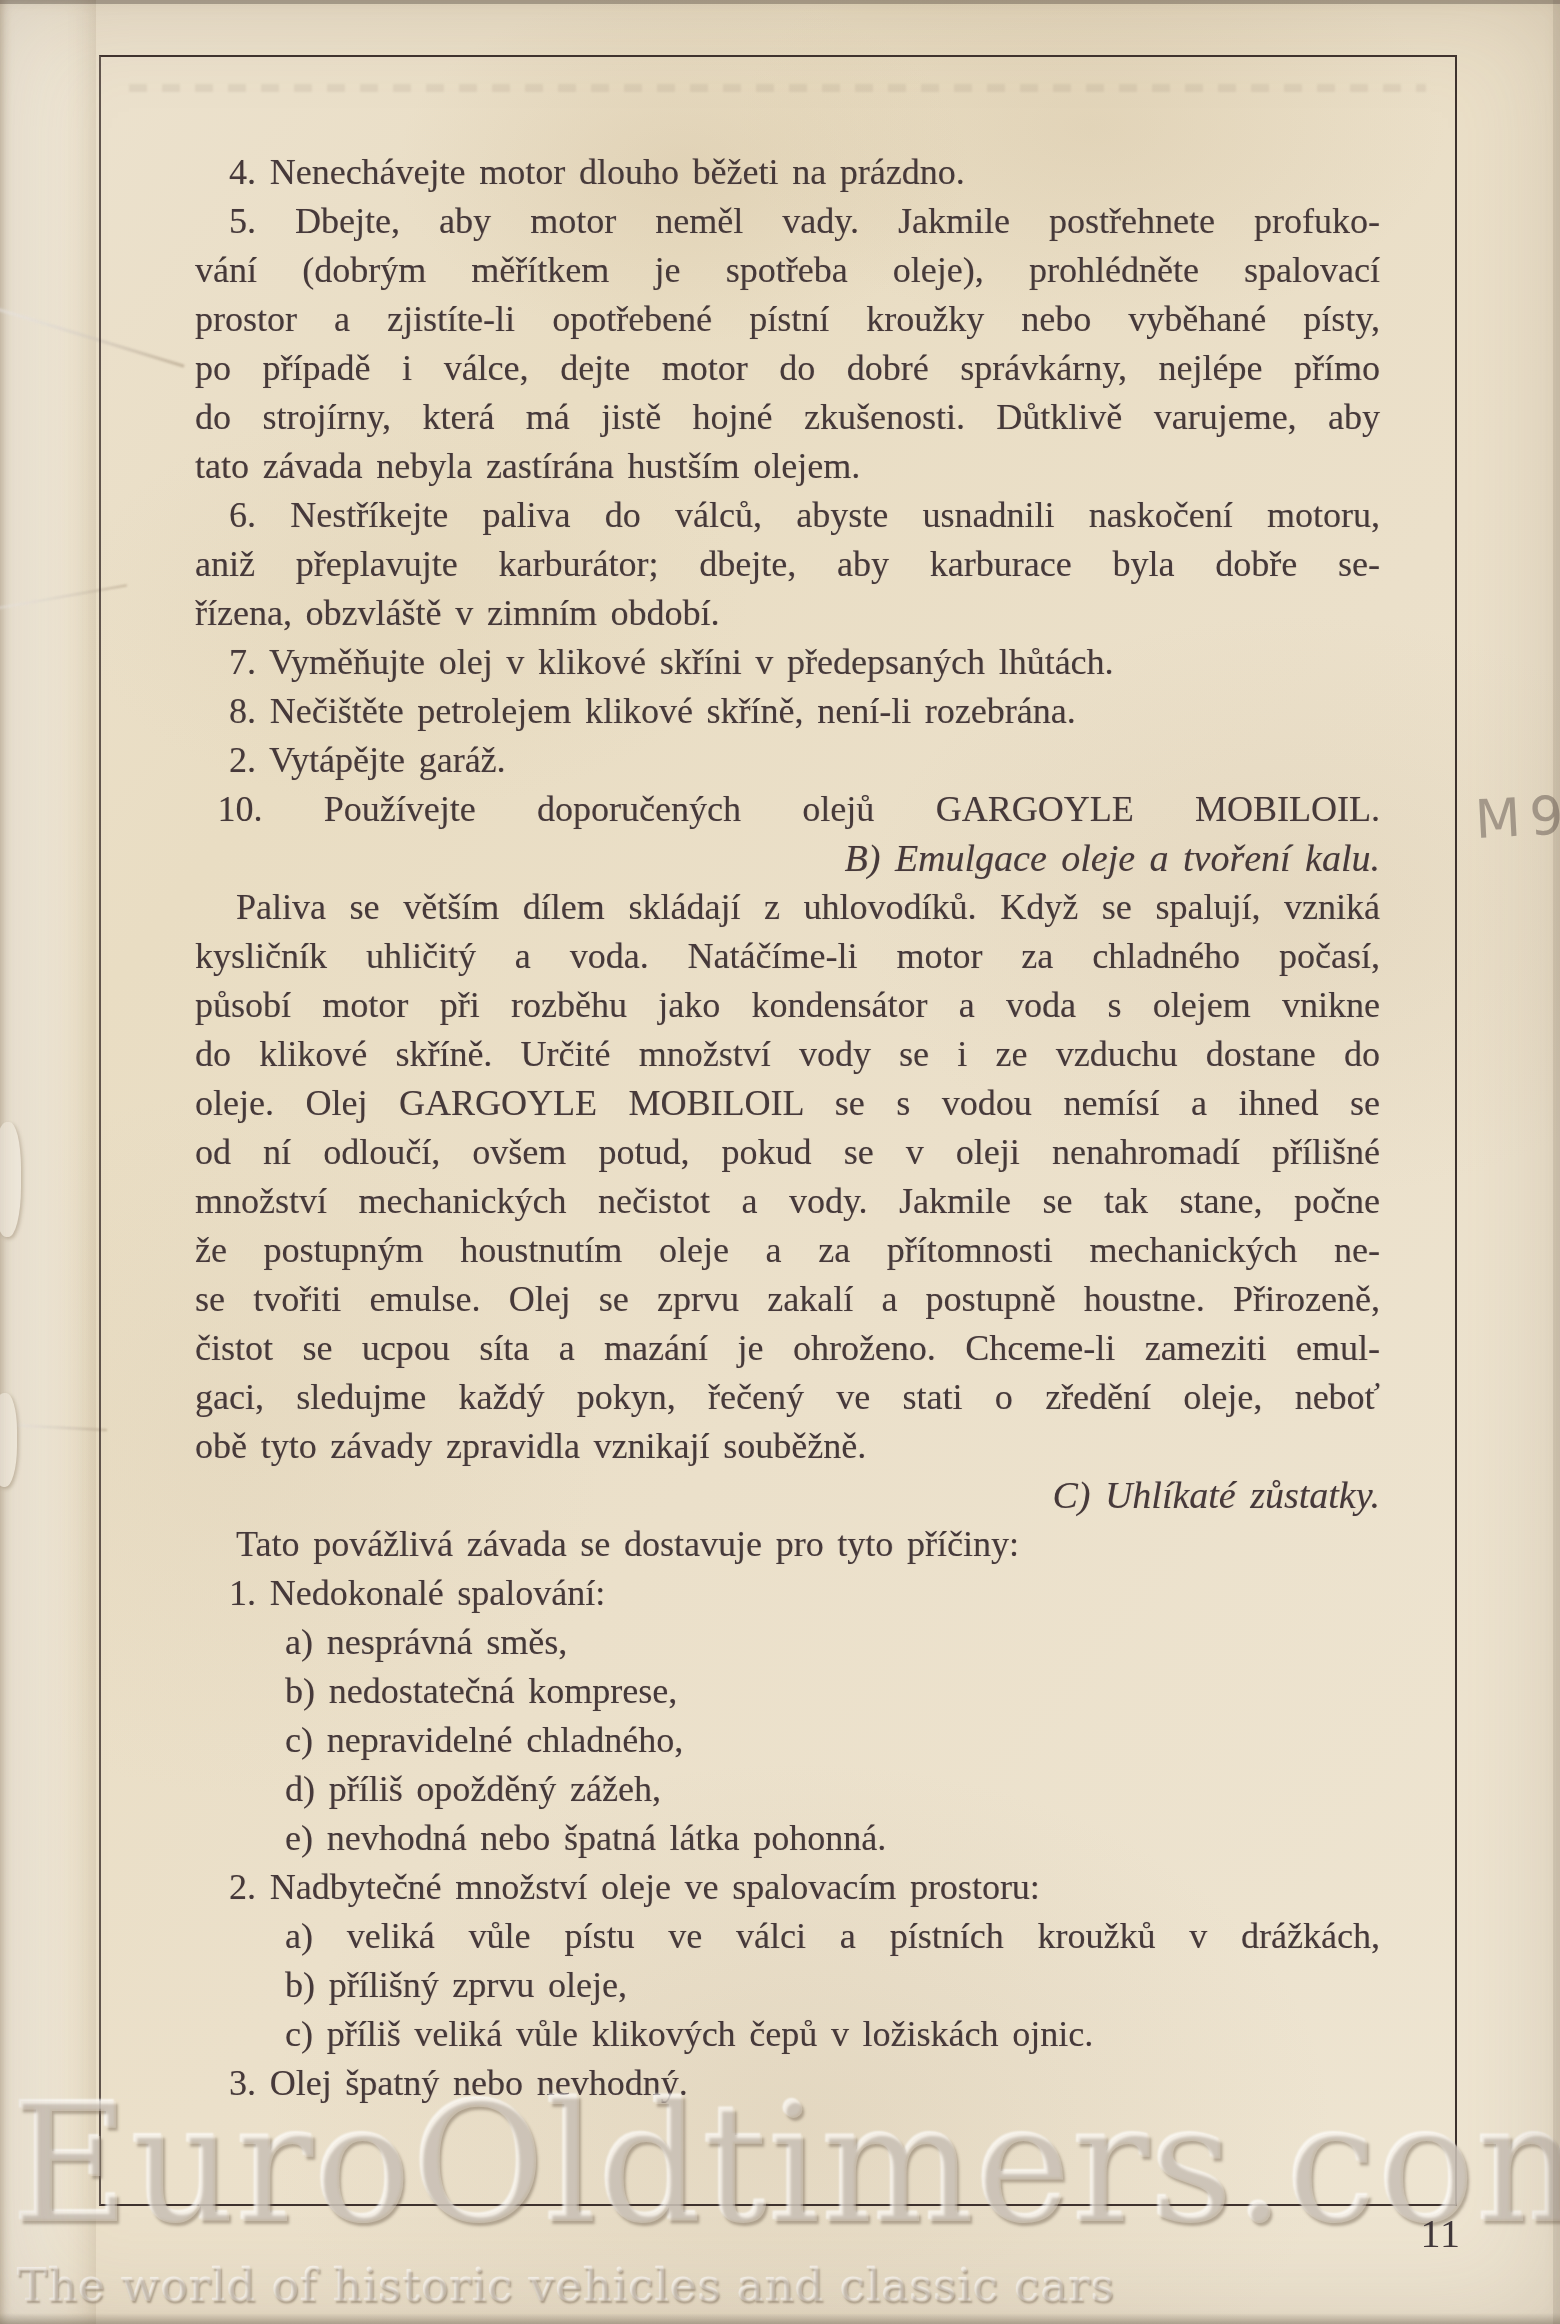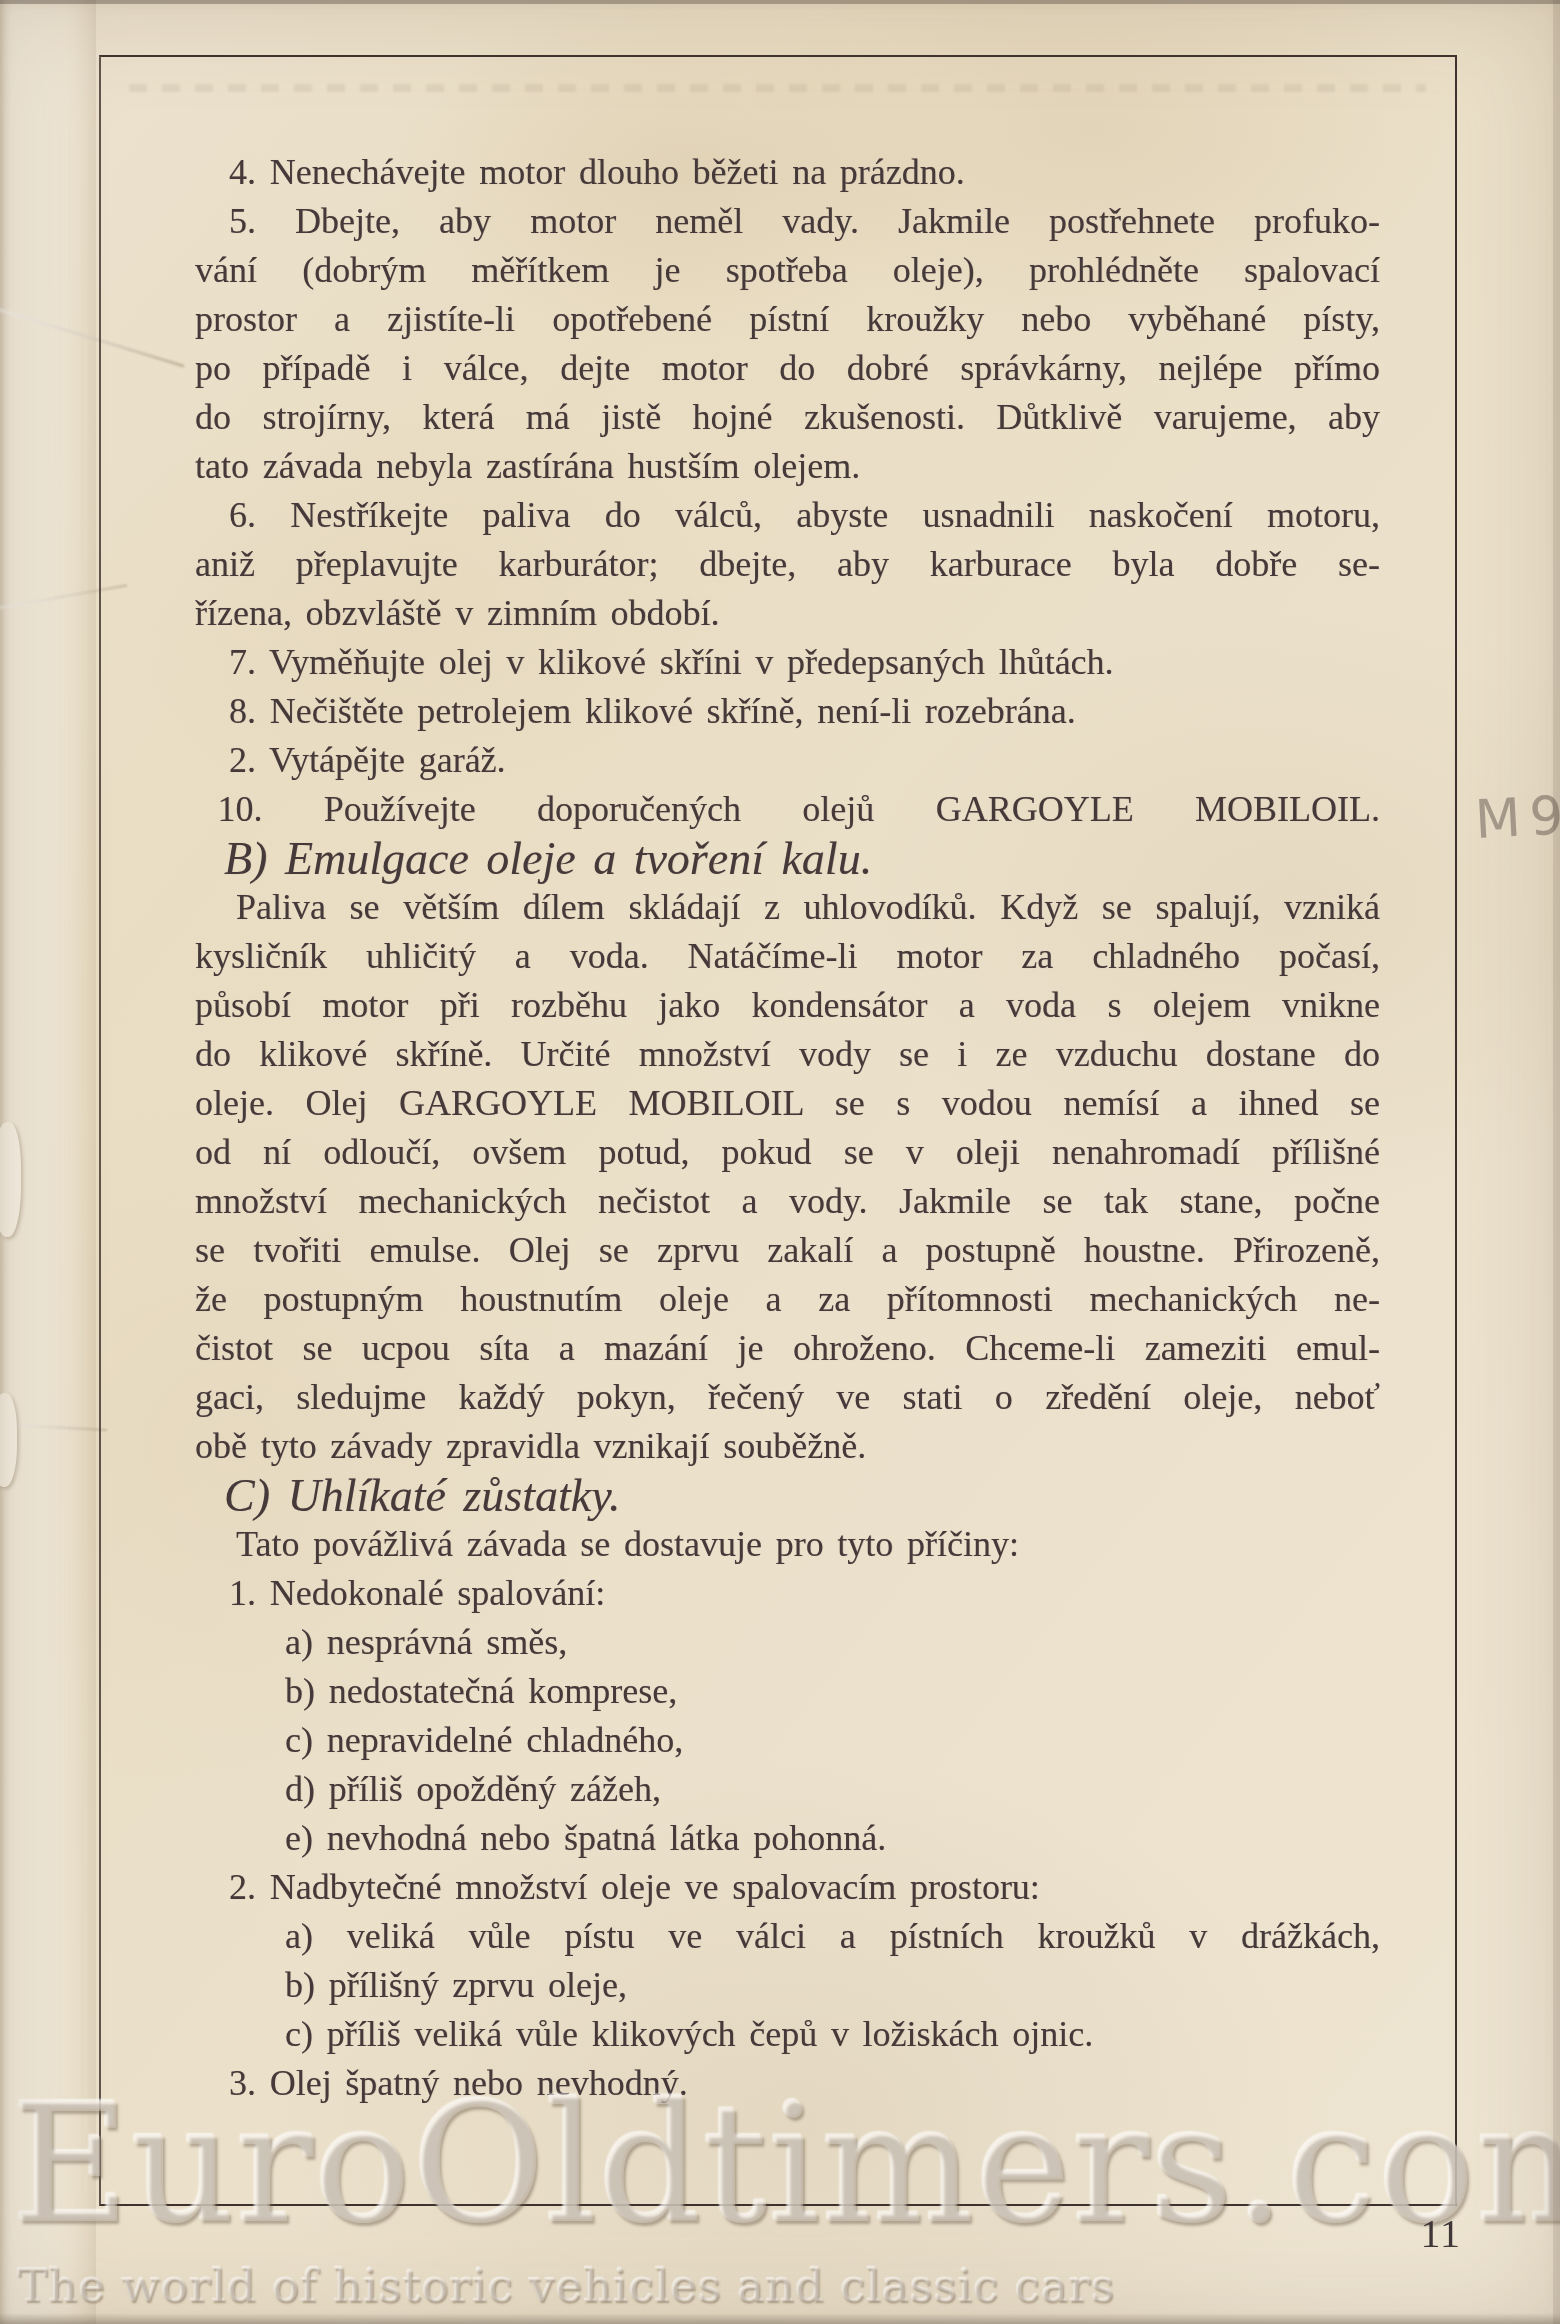--- a/index.html
+++ b/index.html
@@ -48,21 +48,21 @@
   .textcol{position:absolute;left:195px;top:148px;width:1185px;
     font-size:36px;color:var(--ink,#46393a);}
   .line{height:49px;line-height:49px;word-spacing:.13em;
     text-shadow:0.3px 0.3px 0.7px rgba(70,57,56,.35);}
   .line.just{text-align:justify;text-align-last:justify;}
   .line:not(.just){white-space:nowrap;}
   .s-num {padding-left:34px;}
   .s-num10{padding-left:22.4px;}
   .s-sub {padding-left:90px;}
   .s-para{padding-left:41px;}
-  .s-head{padding-left:29px;font-style:italic;font-size:46px;}
+  .s-head{padding-left:29px;font-style:italic;font-size:38px;text-align:right;}
 
   
   .pencil{position:absolute;left:1475px;top:786px;width:117px;
     font-family:"DejaVu Sans","Liberation Sans",sans-serif;font-size:53px;
     color:rgba(138,128,116,.72);letter-spacing:8.8px;transform:rotate(-3deg);}
   .pagenum{position:absolute;left:1346px;top:2210px;width:115px;text-align:right;
     font-size:40px;color:#40373a;letter-spacing:1px;}
 
   
   .wm{position:absolute;color:rgba(240,233,219,.34);pointer-events:none;
@@ -106,22 +106,22 @@
       <div class="line s-num">2. Vytápějte garáž.</div>
       <div class="line s-num10 just">10. Používejte doporučených olejů GARGOYLE MOBILOIL.</div>
       <div class="line s-head">B) Emulgace oleje a tvoření kalu.</div>
       <div class="line s-para just">Paliva se větším dílem skládají z uhlovodíků. Když se spalují, vzniká</div>
       <div class="line s-body just">kysličník uhličitý a voda. Natáčíme-li motor za chladného počasí,</div>
       <div class="line s-body just">působí motor při rozběhu jako kondensátor a voda s olejem vnikne</div>
       <div class="line s-body just">do klikové skříně. Určité množství vody se i ze vzduchu dostane do</div>
       <div class="line s-body just">oleje. Olej GARGOYLE MOBILOIL se s vodou nemísí a ihned se</div>
       <div class="line s-body just">od ní odloučí, ovšem potud, pokud se v oleji nenahromadí přílišné</div>
       <div class="line s-body just">množství mechanických nečistot a vody. Jakmile se tak stane, počne</div>
+      <div class="line s-body just">že postupným houstnutím oleje a za přítomnosti mechanických ne-</div>
       <div class="line s-body just">se tvořiti emulse. Olej se zprvu zakalí a postupně houstne. Přirozeně,</div>
-      <div class="line s-body just">že postupným houstnutím oleje a za přítomnosti mechanických ne-</div>
       <div class="line s-body just">čistot se ucpou síta a mazání je ohroženo. Chceme-li zameziti emul-</div>
       <div class="line s-body just">gaci, sledujme každý pokyn, řečený ve stati o zředění oleje, neboť</div>
       <div class="line s-body">obě tyto závady zpravidla vznikají souběžně.</div>
       <div class="line s-head">C) Uhlíkaté zůstatky.</div>
       <div class="line s-para">Tato povážlivá závada se dostavuje pro tyto příčiny:</div>
       <div class="line s-num">1. Nedokonalé spalování:</div>
       <div class="line s-sub">a) nesprávná směs,</div>
       <div class="line s-sub">b) nedostatečná komprese,</div>
       <div class="line s-sub">c) nepravidelné chladného,</div>
       <div class="line s-sub">d) příliš opožděný zážeh,</div>

